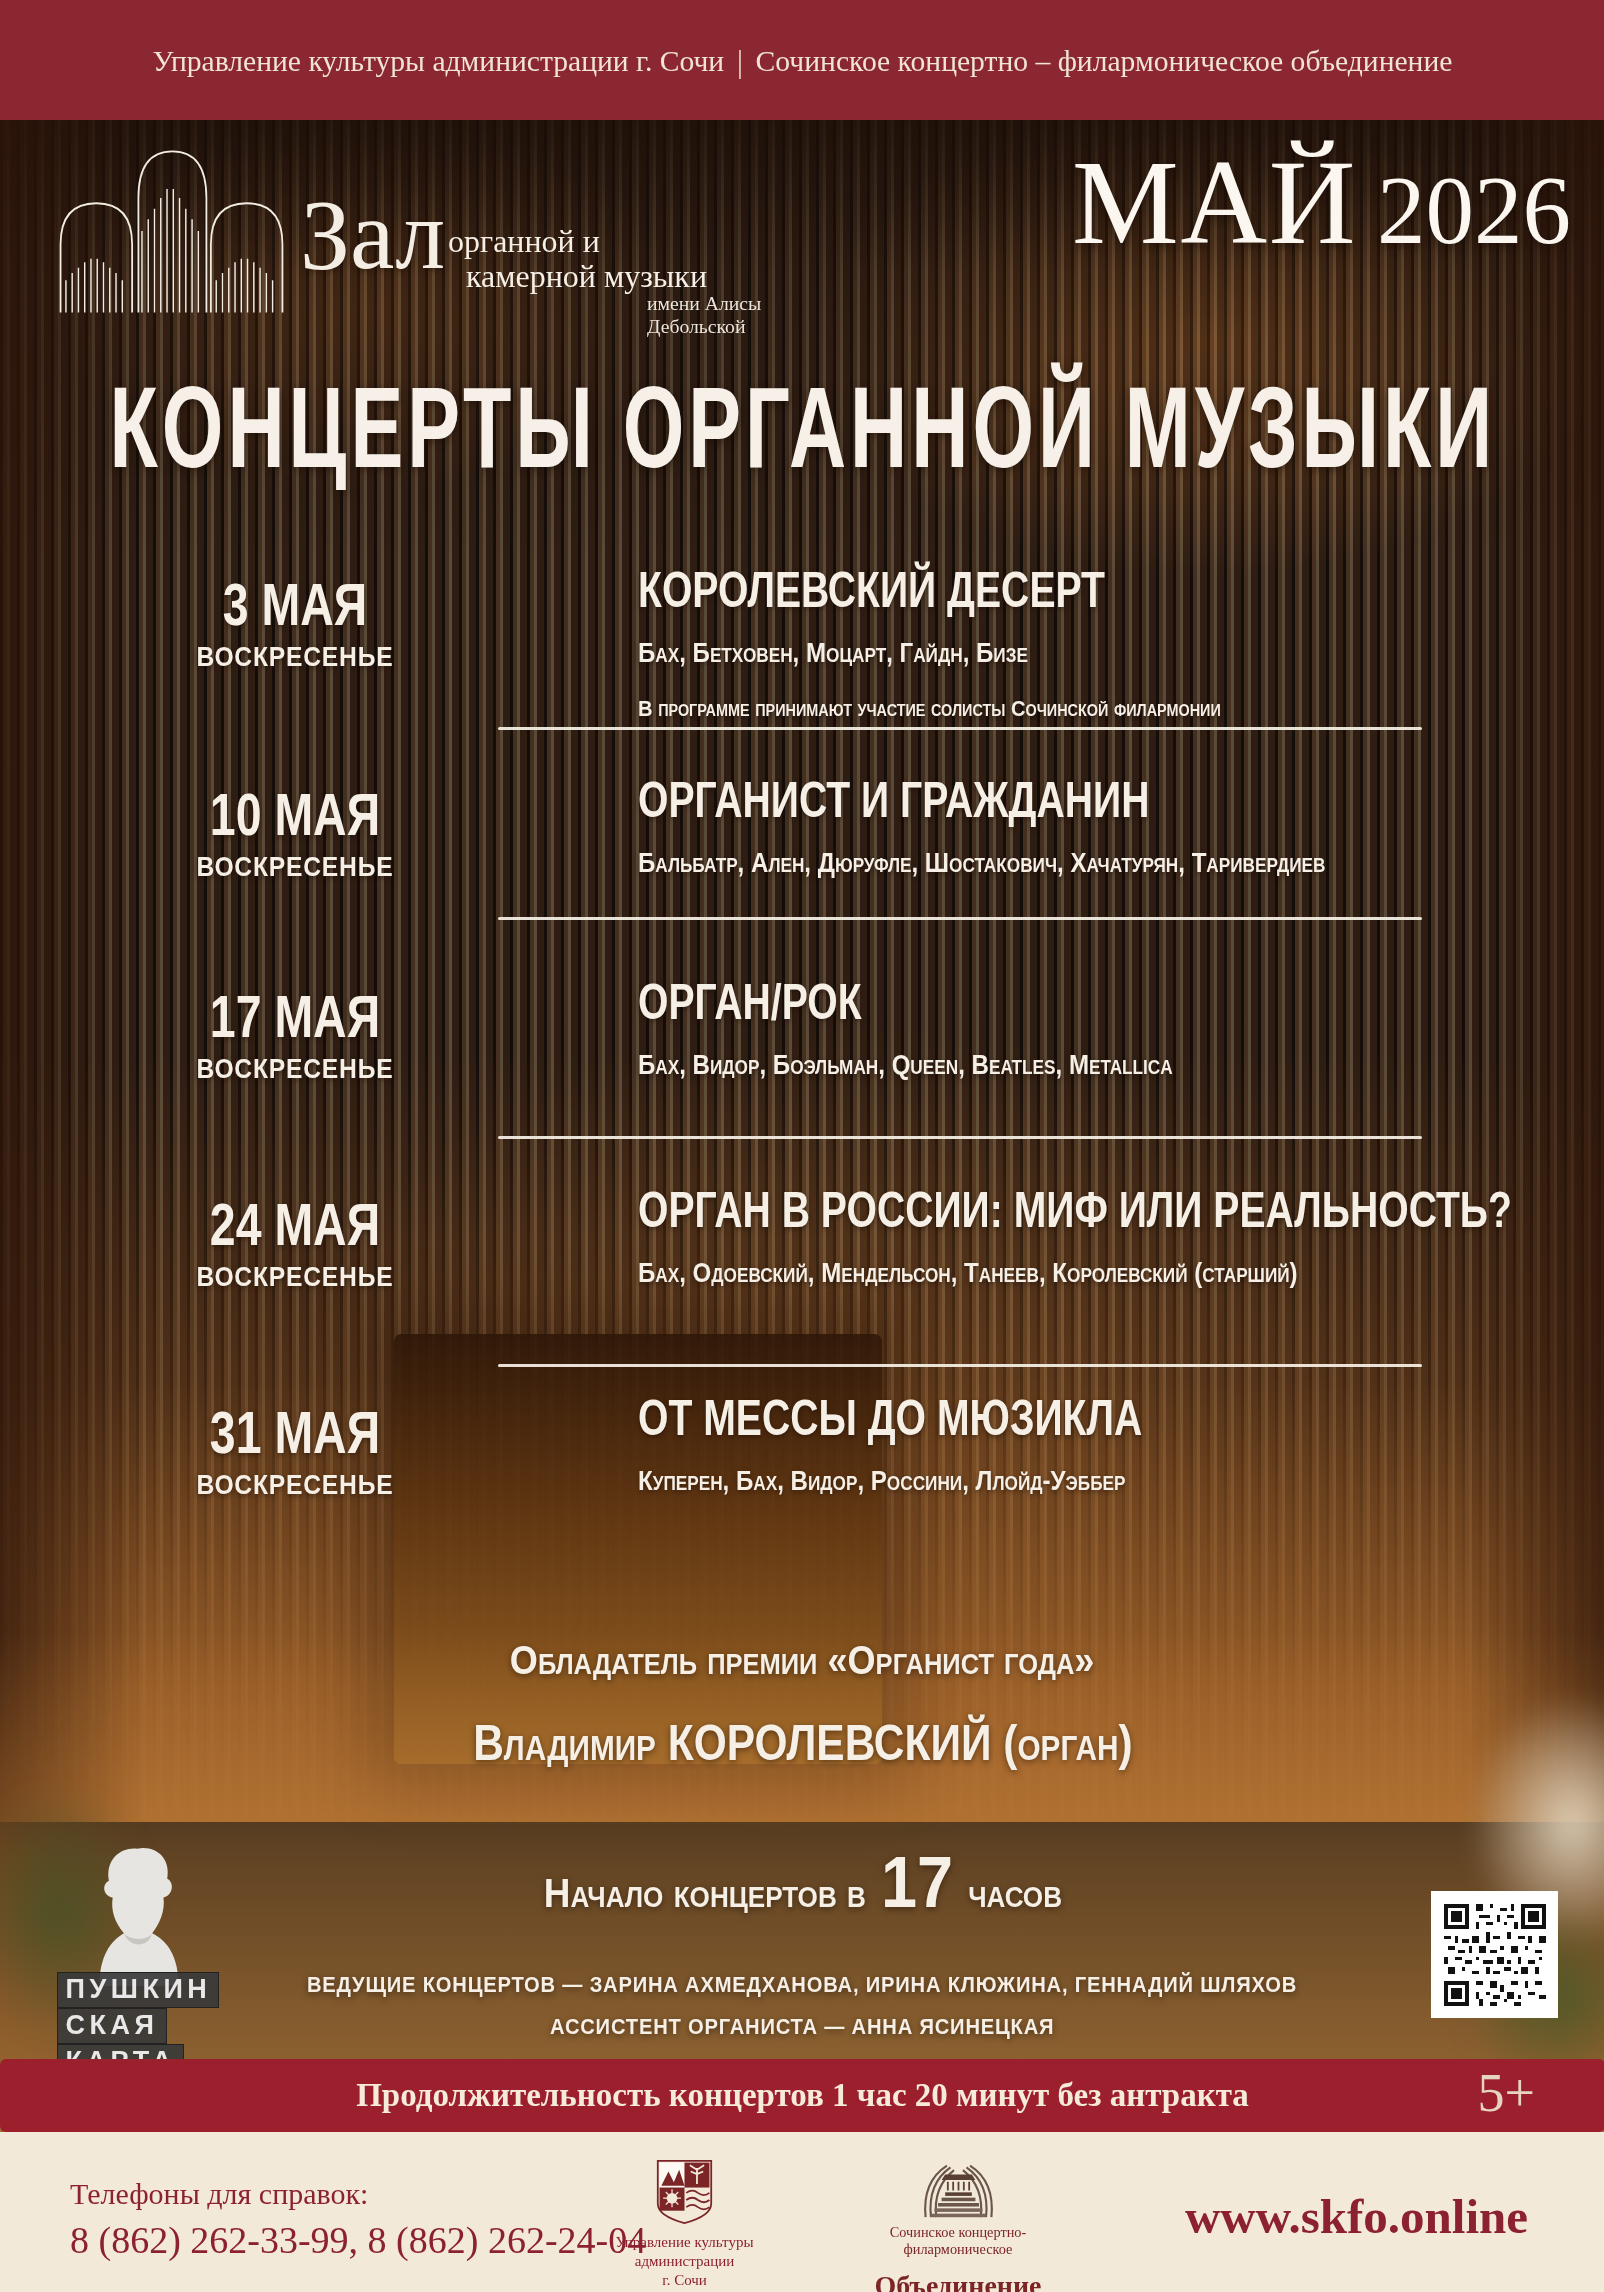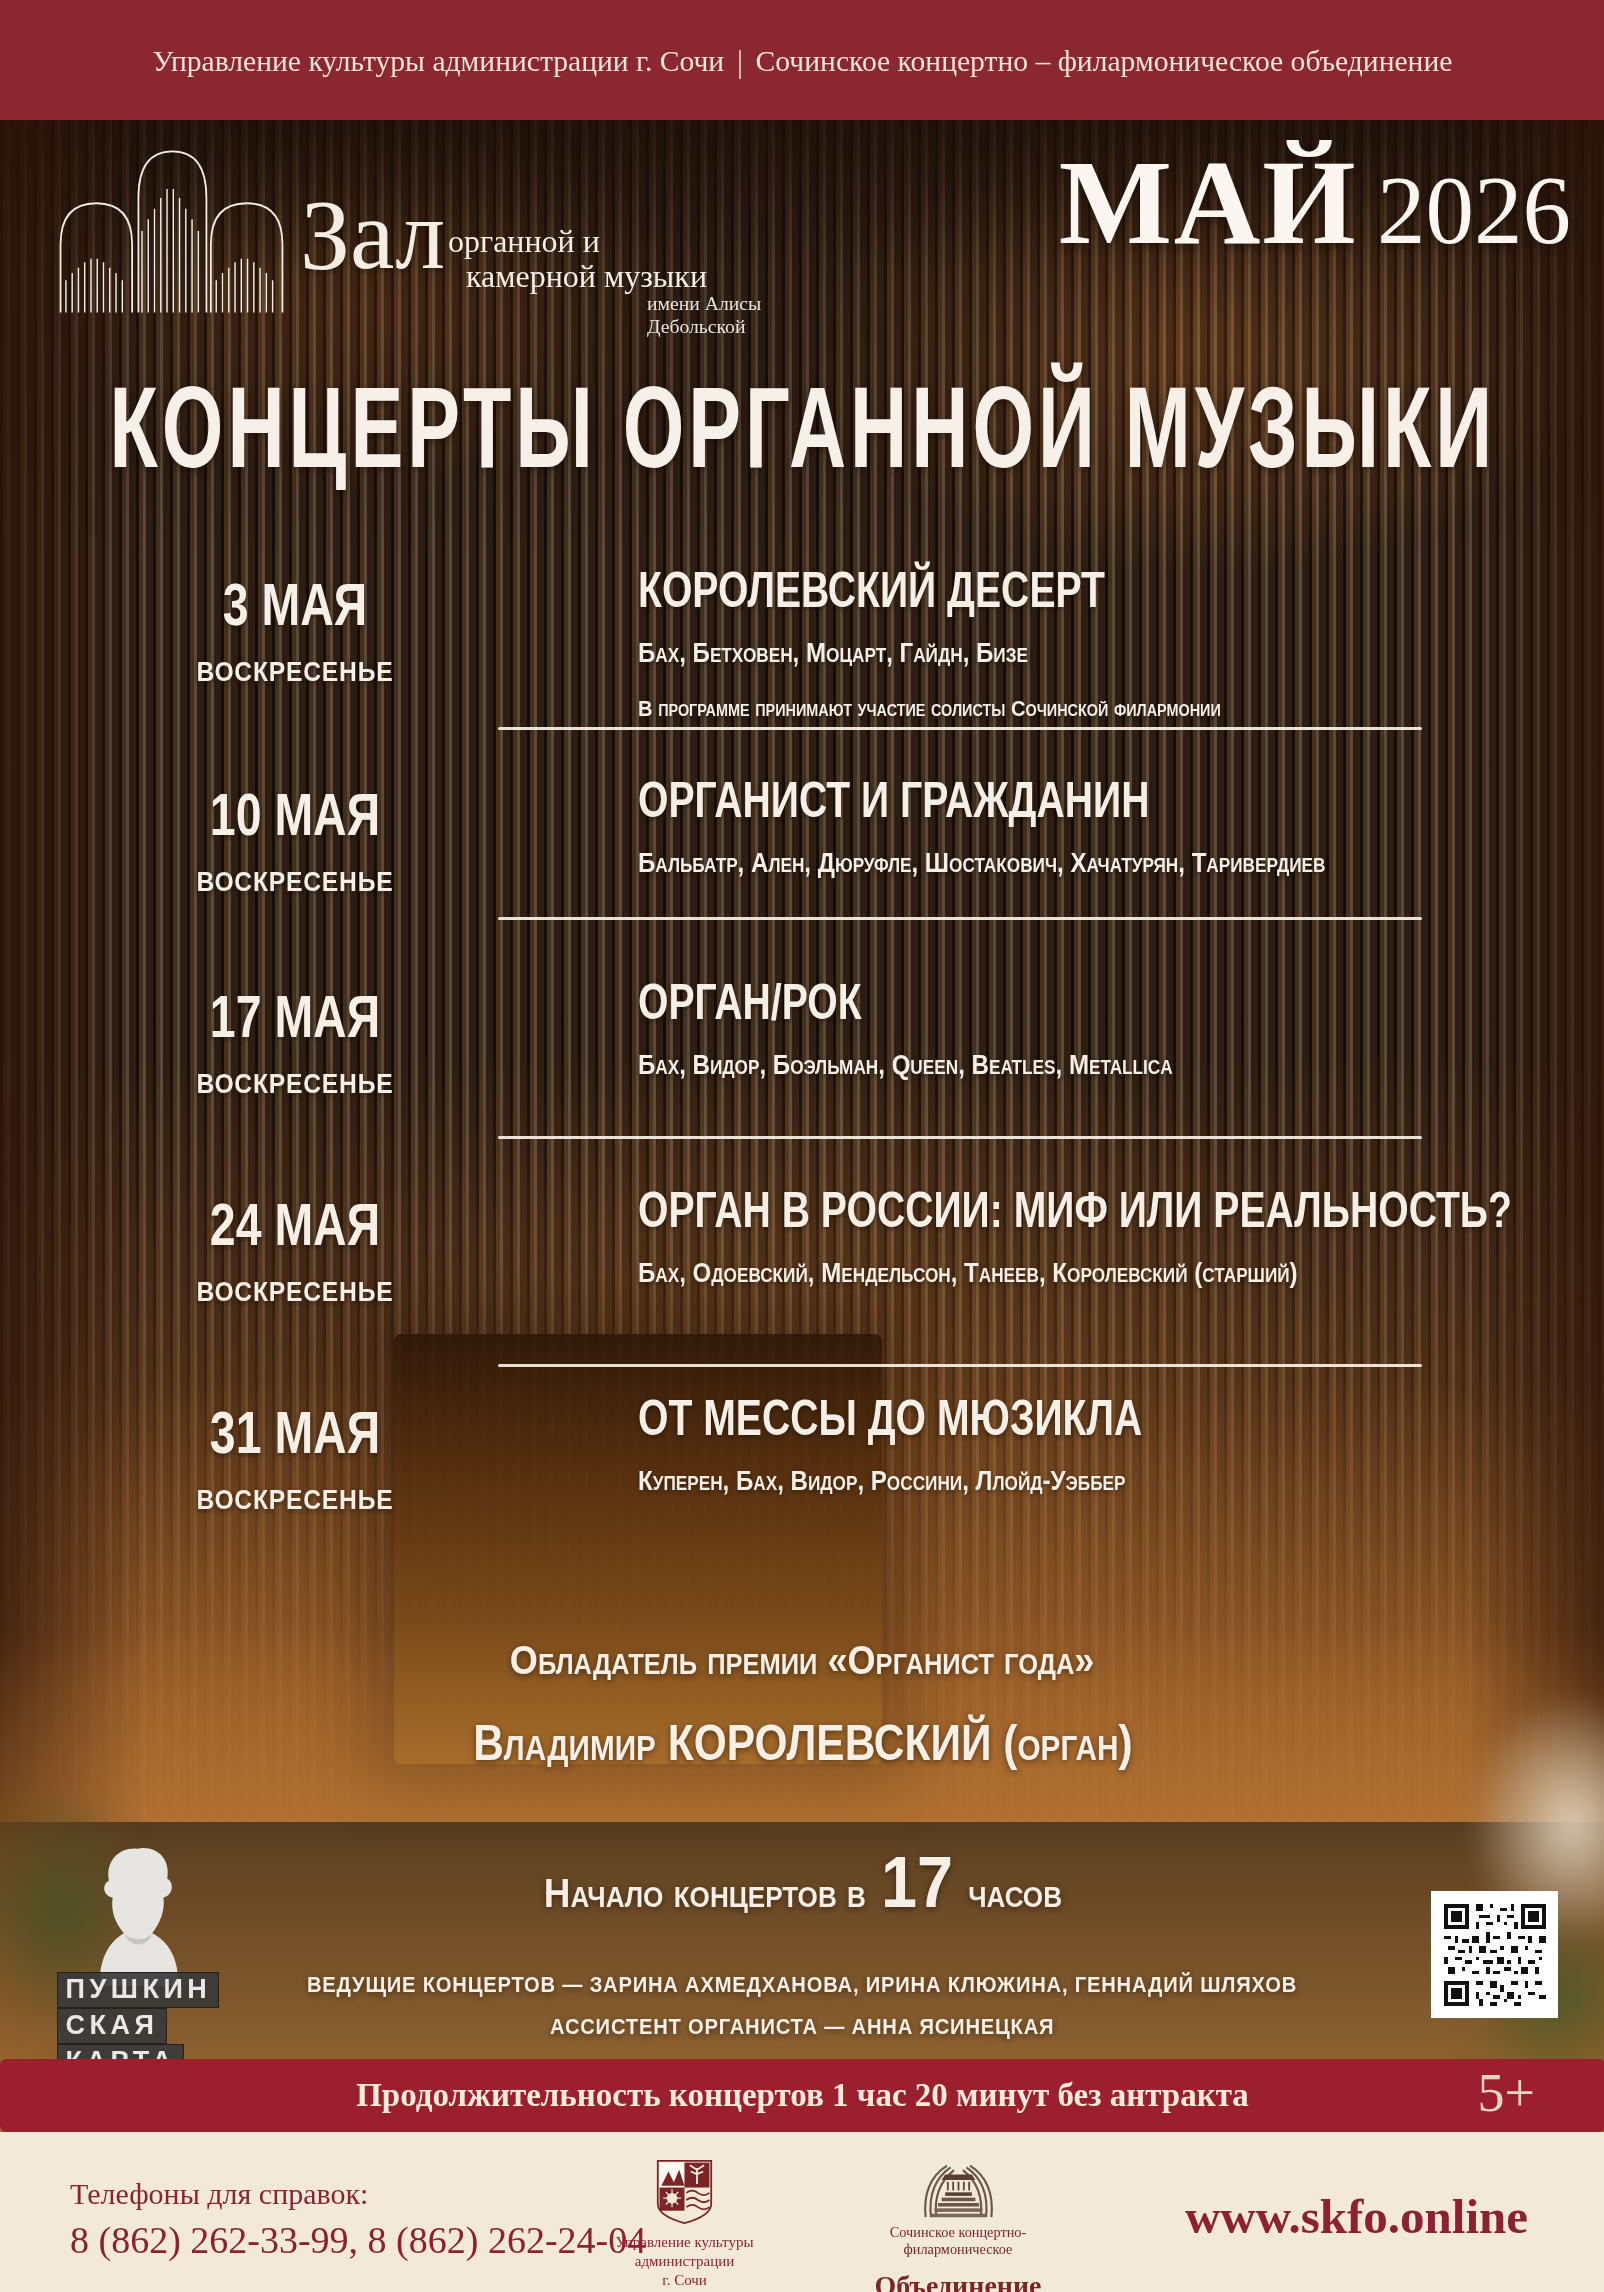--- a/index.html
+++ b/index.html
@@ -49,33 +49,33 @@
   .hall-logo{position:absolute;left:56px;top:133px;width:806px;height:188px;}
   .hall-logo svg{position:absolute;left:0;top:12.5px;}
   .zal{position:absolute;left:244px;top:52px;font-family:"Liberation Serif",serif;
     font-size:100px;line-height:1;color:#f3ede3;text-shadow:0 1.8px 5.4px rgba(30,15,5,.5);}
   .hl1{position:absolute;left:392px;top:90px;font-family:"Liberation Serif",serif;font-size:32px;}
   .hl2{position:absolute;left:410px;top:125px;font-family:"Liberation Serif",serif;font-size:32px;}
   .hl3{position:absolute;left:591px;top:159px;font-family:"Liberation Serif",serif;font-size:19.7px;opacity:.95;}
   
   .month{position:absolute;right:34px;top:134px;display:flex;align-items:baseline;gap:19.7px;
     font-family:"Liberation Serif",serif;color:#fbf6ef;text-shadow:0 2.7px 9px rgba(25,12,5,.6);}
-  .month .m{font-size:120px;font-weight:bold;letter-spacing:1.8px;text-align:center;}
+  .month .m{font-size:120px;font-weight:normal;letter-spacing:1.8px;text-align:center;}
   .month .y{font-size:97px;}
   
   .main-title{position:absolute;left:0;top:362px;width:100%;margin:0;text-align:center;font-weight:700;}
   .main-title .in{display:inline-block;font-size:90px;letter-spacing:4.5px;
     transform:scale(.88,1.28);transform-origin:50% 0;color:#f7f0e8;
     text-shadow:0 2.7px 9px rgba(25,12,5,.55);white-space:nowrap;}
   
   .concert{position:absolute;left:0;width:100%;}
   .date-col{position:absolute;left:116px;width:358px;text-align:center;padding-top:9px;}
   .date .in{display:inline-block;font-size:54px;font-weight:700;transform:scale(.86,1.08);
     transform-origin:50% 0;white-space:nowrap;}
-  .weekday{margin-top:23px;}
+  .weekday{margin-top:8px;}
   .weekday .in{display:inline-block;font-size:28px;font-weight:700;letter-spacing:0.9px;
     transform:scaleX(.88);transform-origin:50% 0;white-space:nowrap;}
   .prog-col{position:absolute;left:638px;width:940px;}
   .ctitle .in{display:inline-block;font-size:45px;font-weight:700;transform:scale(.87,1.1);
     transform-origin:0 0;white-space:nowrap;}
   .composers{margin-top:23px;}
   .composers .in{display:inline-block;font-size:28px;font-weight:700;font-variant:small-caps;
     transform:scaleX(.86);transform-origin:0 0;white-space:nowrap;}
   .cnote{margin-top:27px;}
   .cnote .in{display:inline-block;font-size:22.4px;font-weight:700;font-variant:small-caps;

